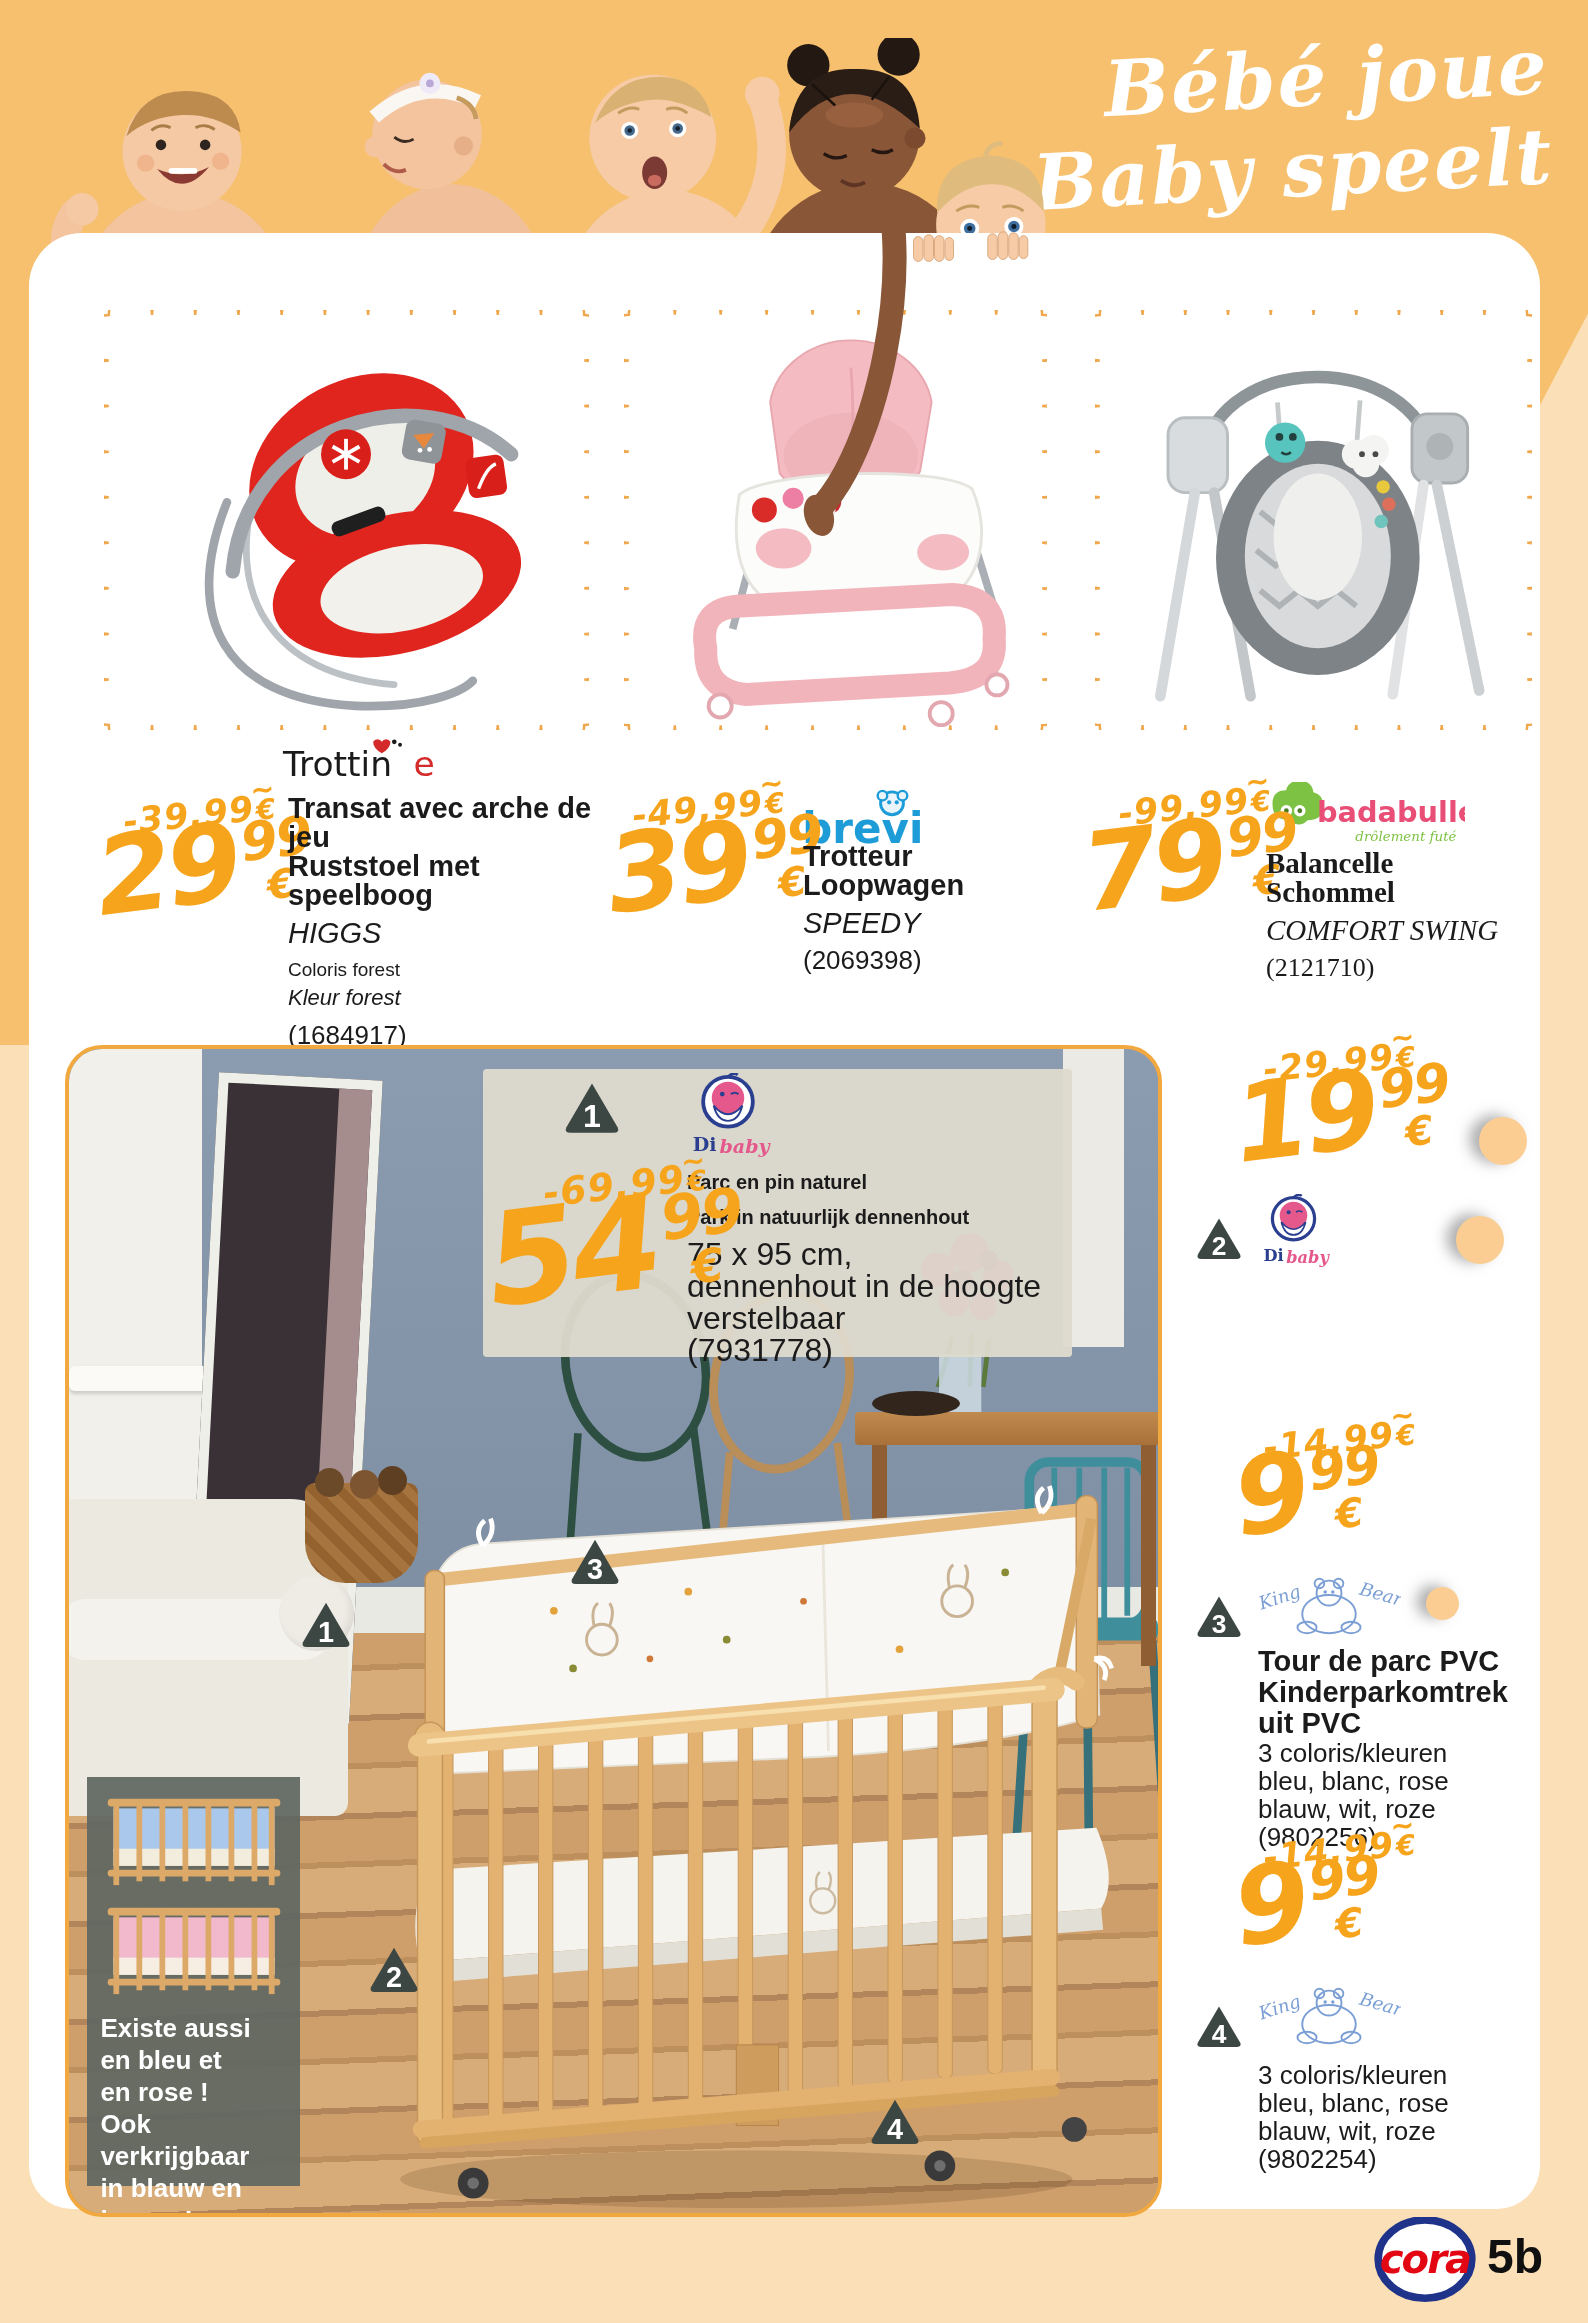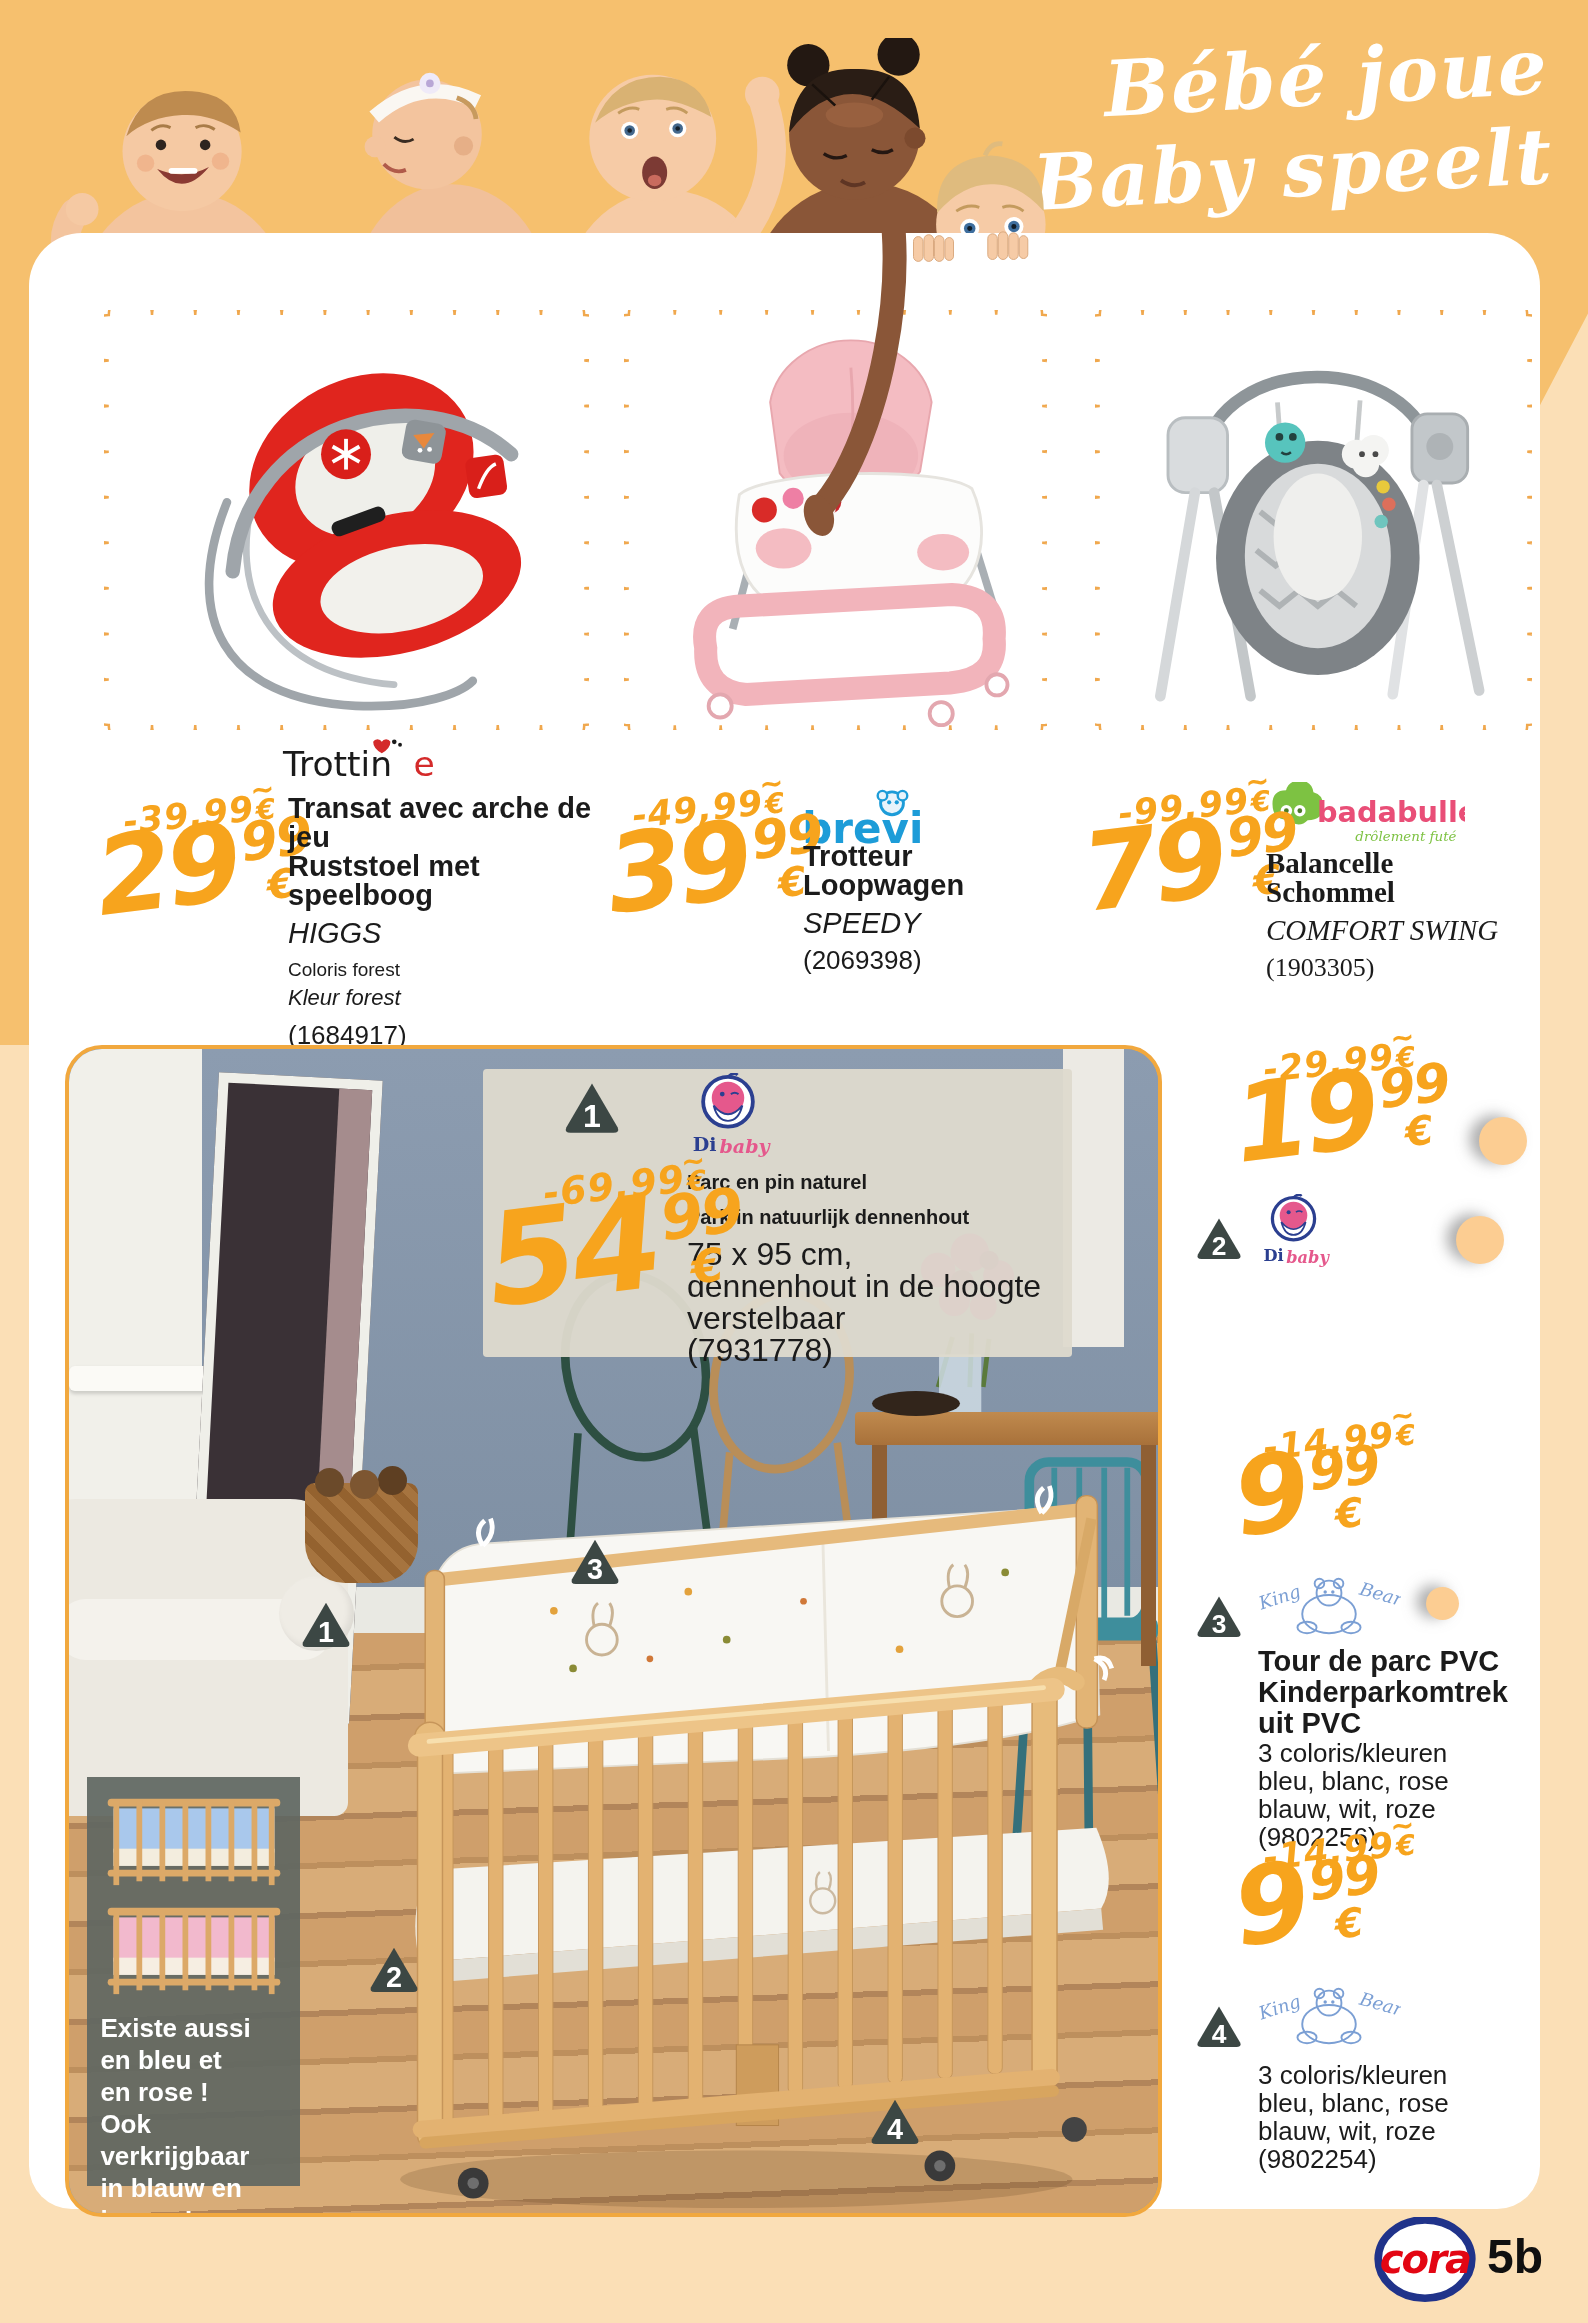--- a/index.html
+++ b/index.html
@@ -352,21 +352,21 @@
   <span class="int">79</span>
   <span class="frac">
       <span class="dec">99</span>
       <span class="eur">€</span>
     </span>
 </div>
 <div class="ptext" style="left:1266px;top:849px;width:279px;font-family:Liberation Serif, serif;">
   <div class="t">Balancelle</div>
   <div class="t">Schommel</div>
   <div class="m">COMFORT SWING</div>
-  <div class="r">(1903305)</div>
+  <div class="r">(2121710)</div>
 </div>
 
 <div class="photo">
   <div class="wall"></div>
   <div class="baseboard"></div>
   <div class="floor"></div>
   <div class="column"></div>
   <div class="mantel"></div>
   <div class="mirror"></div>
   <div class="doorframe"></div>

